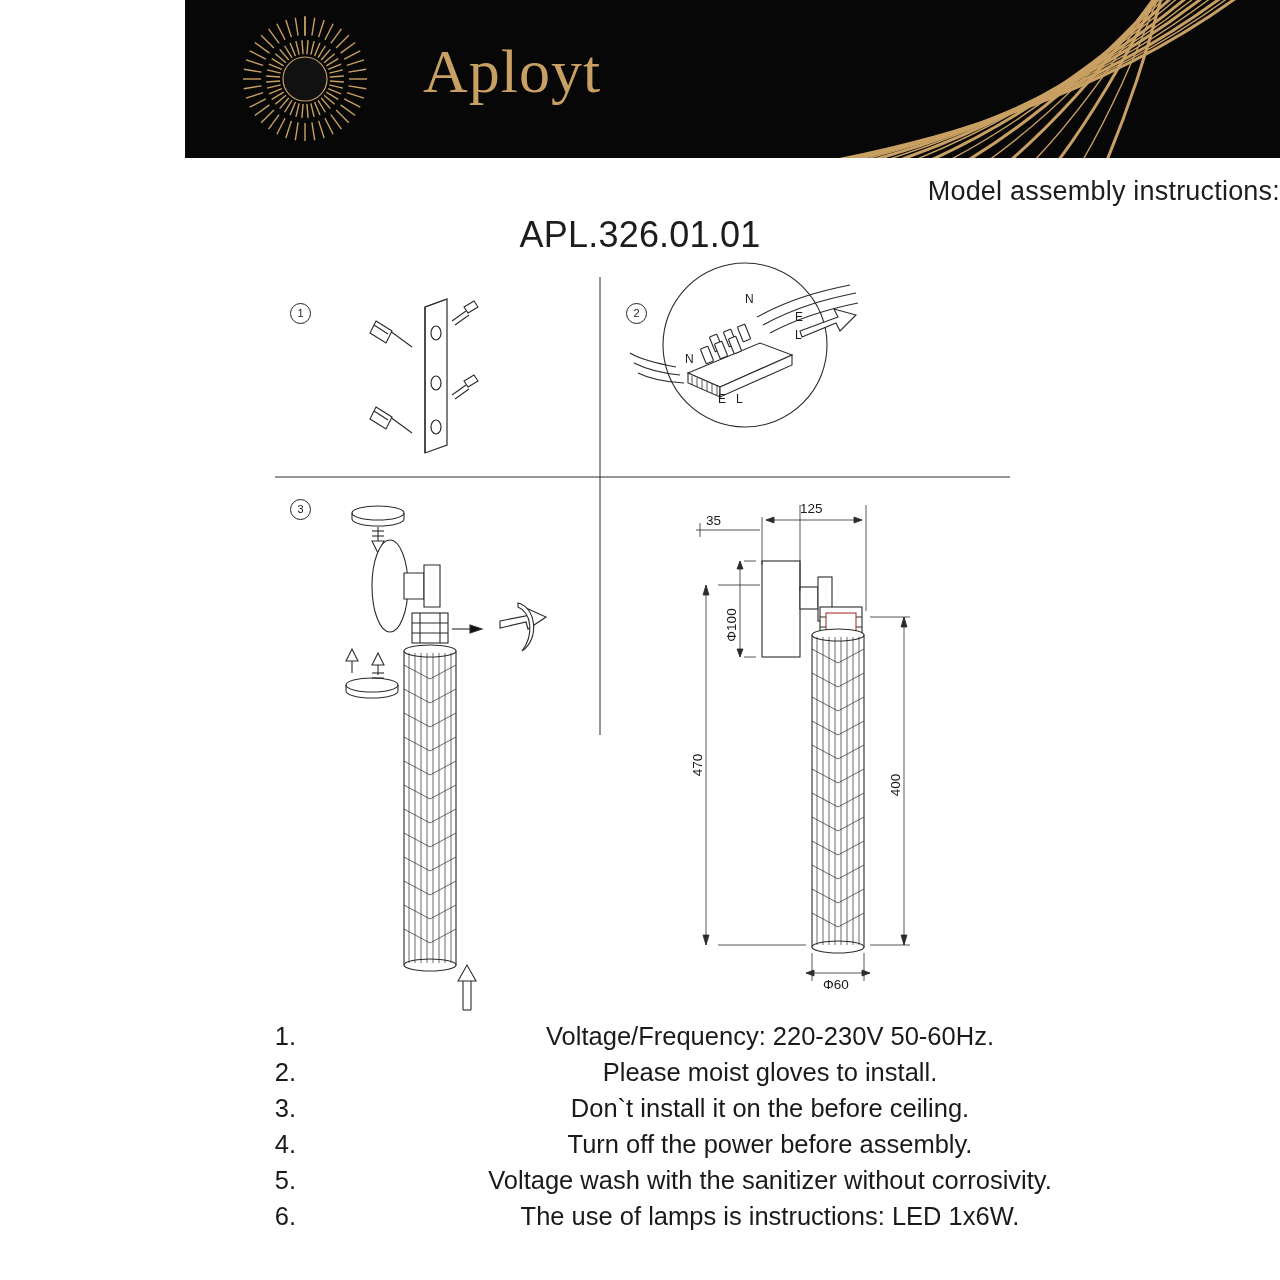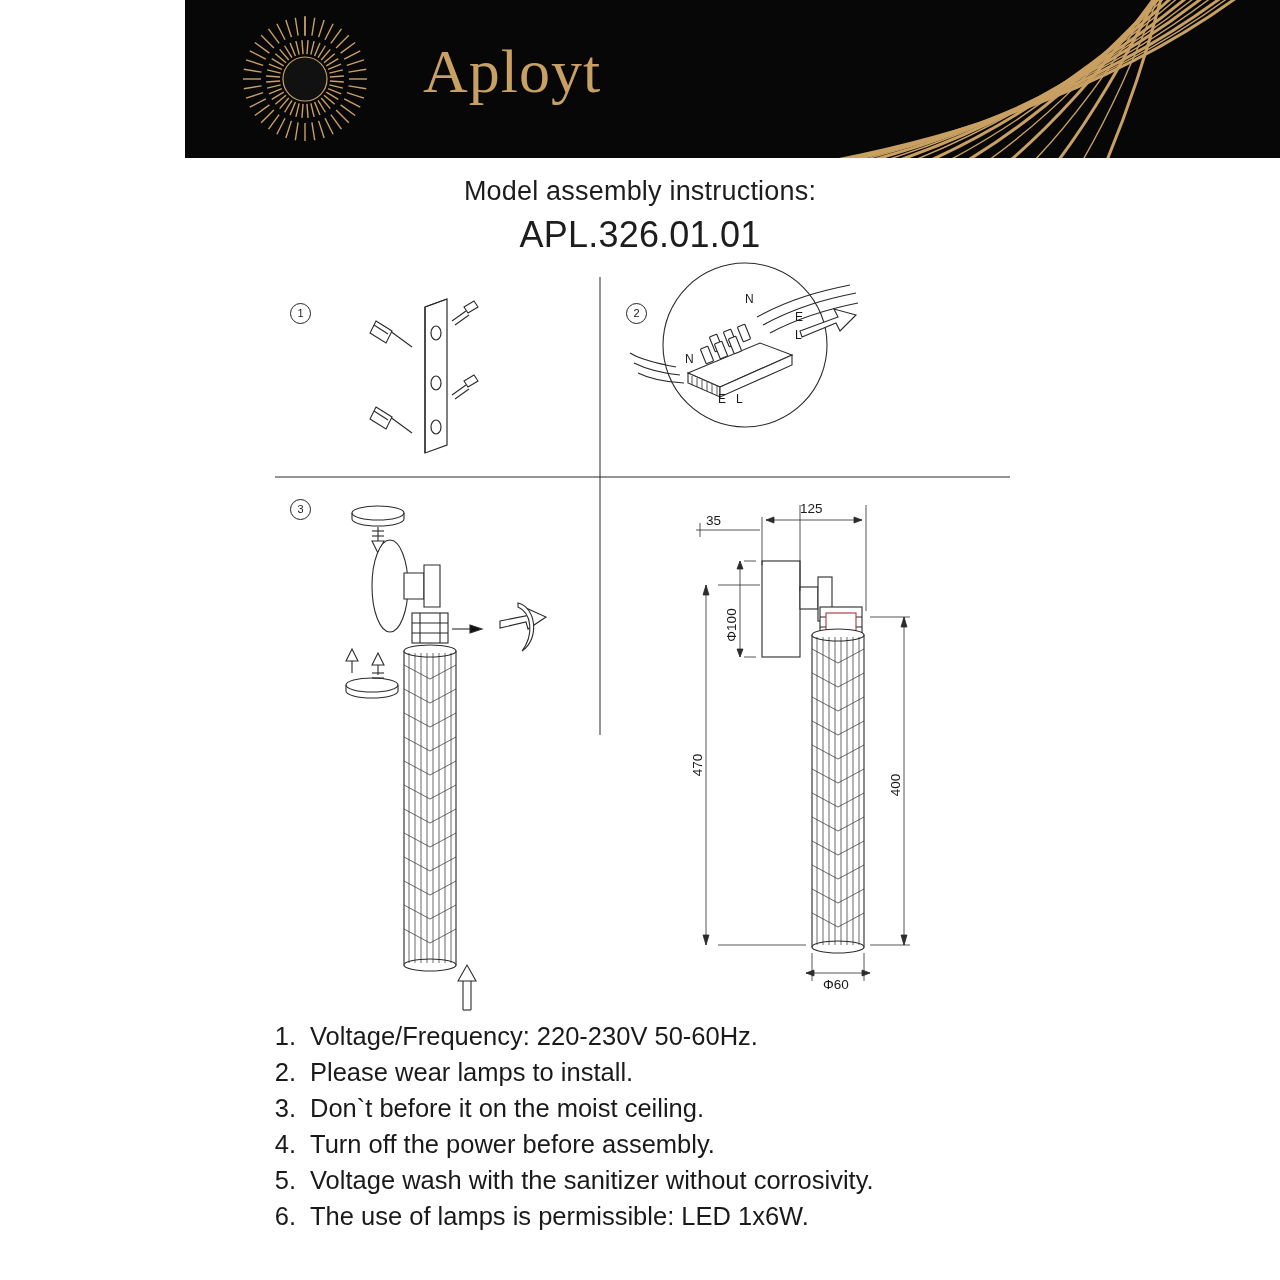--- a/index.html
+++ b/index.html
@@ -60,20 +60,21 @@
     position: absolute;
     left: 0;
     top: 176px;
     width: 1280px;
     text-align: center;
   }
   .title-line1 {
     font-size: 27px;
     color: #1d1d1d;
     letter-spacing: 0.2px;
+    text-align: right;
   }
   .title-line2 {
     font-size: 36px;
     color: #1d1d1d;
     margin-top: 7px;
     letter-spacing: 0.2px;
   }
   
   .diagram {
     position: absolute;
@@ -108,20 +109,21 @@
     color: #1a1a1a;
   }
   .note-num {
     width: 46px;
     flex: 0 0 46px;
     text-align: right;
     padding-right: 14px;
   }
   .note-text {
     flex: 1 1 auto;
+    text-align: center;
   }
 </style>
 </head>
 <body>
 
 <div class="page">
 
   <div class="banner">
     <svg class="banner-logo-mark" viewBox="0 0 130 130">
       <g stroke="#c9a063" stroke-width="1.4">
@@ -514,33 +516,33 @@
     <div class="step-badge" style="left:290px; top:244px;">3</div>
   </div>
 
   <div class="notes">
     <div class="note-row">
       <div class="note-num">1.</div>
       <div class="note-text">Voltage/Frequency: 220-230V 50-60Hz.</div>
     </div>
     <div class="note-row">
       <div class="note-num">2.</div>
-      <div class="note-text">Please wear lamps to install.</div>
+      <div class="note-text">Please moist gloves to install.</div>
     </div>
     <div class="note-row">
       <div class="note-num">3.</div>
-      <div class="note-text">Don`t before it on the moist ceiling.</div>
+      <div class="note-text">Don`t install it on the before ceiling.</div>
     </div>
     <div class="note-row">
       <div class="note-num">4.</div>
       <div class="note-text">Turn off the power before assembly.</div>
     </div>
     <div class="note-row">
       <div class="note-num">5.</div>
       <div class="note-text">Voltage wash with the sanitizer without corrosivity.</div>
     </div>
     <div class="note-row">
       <div class="note-num">6.</div>
-      <div class="note-text">The use of lamps is permissible: LED 1x6W.</div>
+      <div class="note-text">The use of lamps is instructions: LED 1x6W.</div>
     </div>
   </div>
 
 </div>
 
 </body></html>

